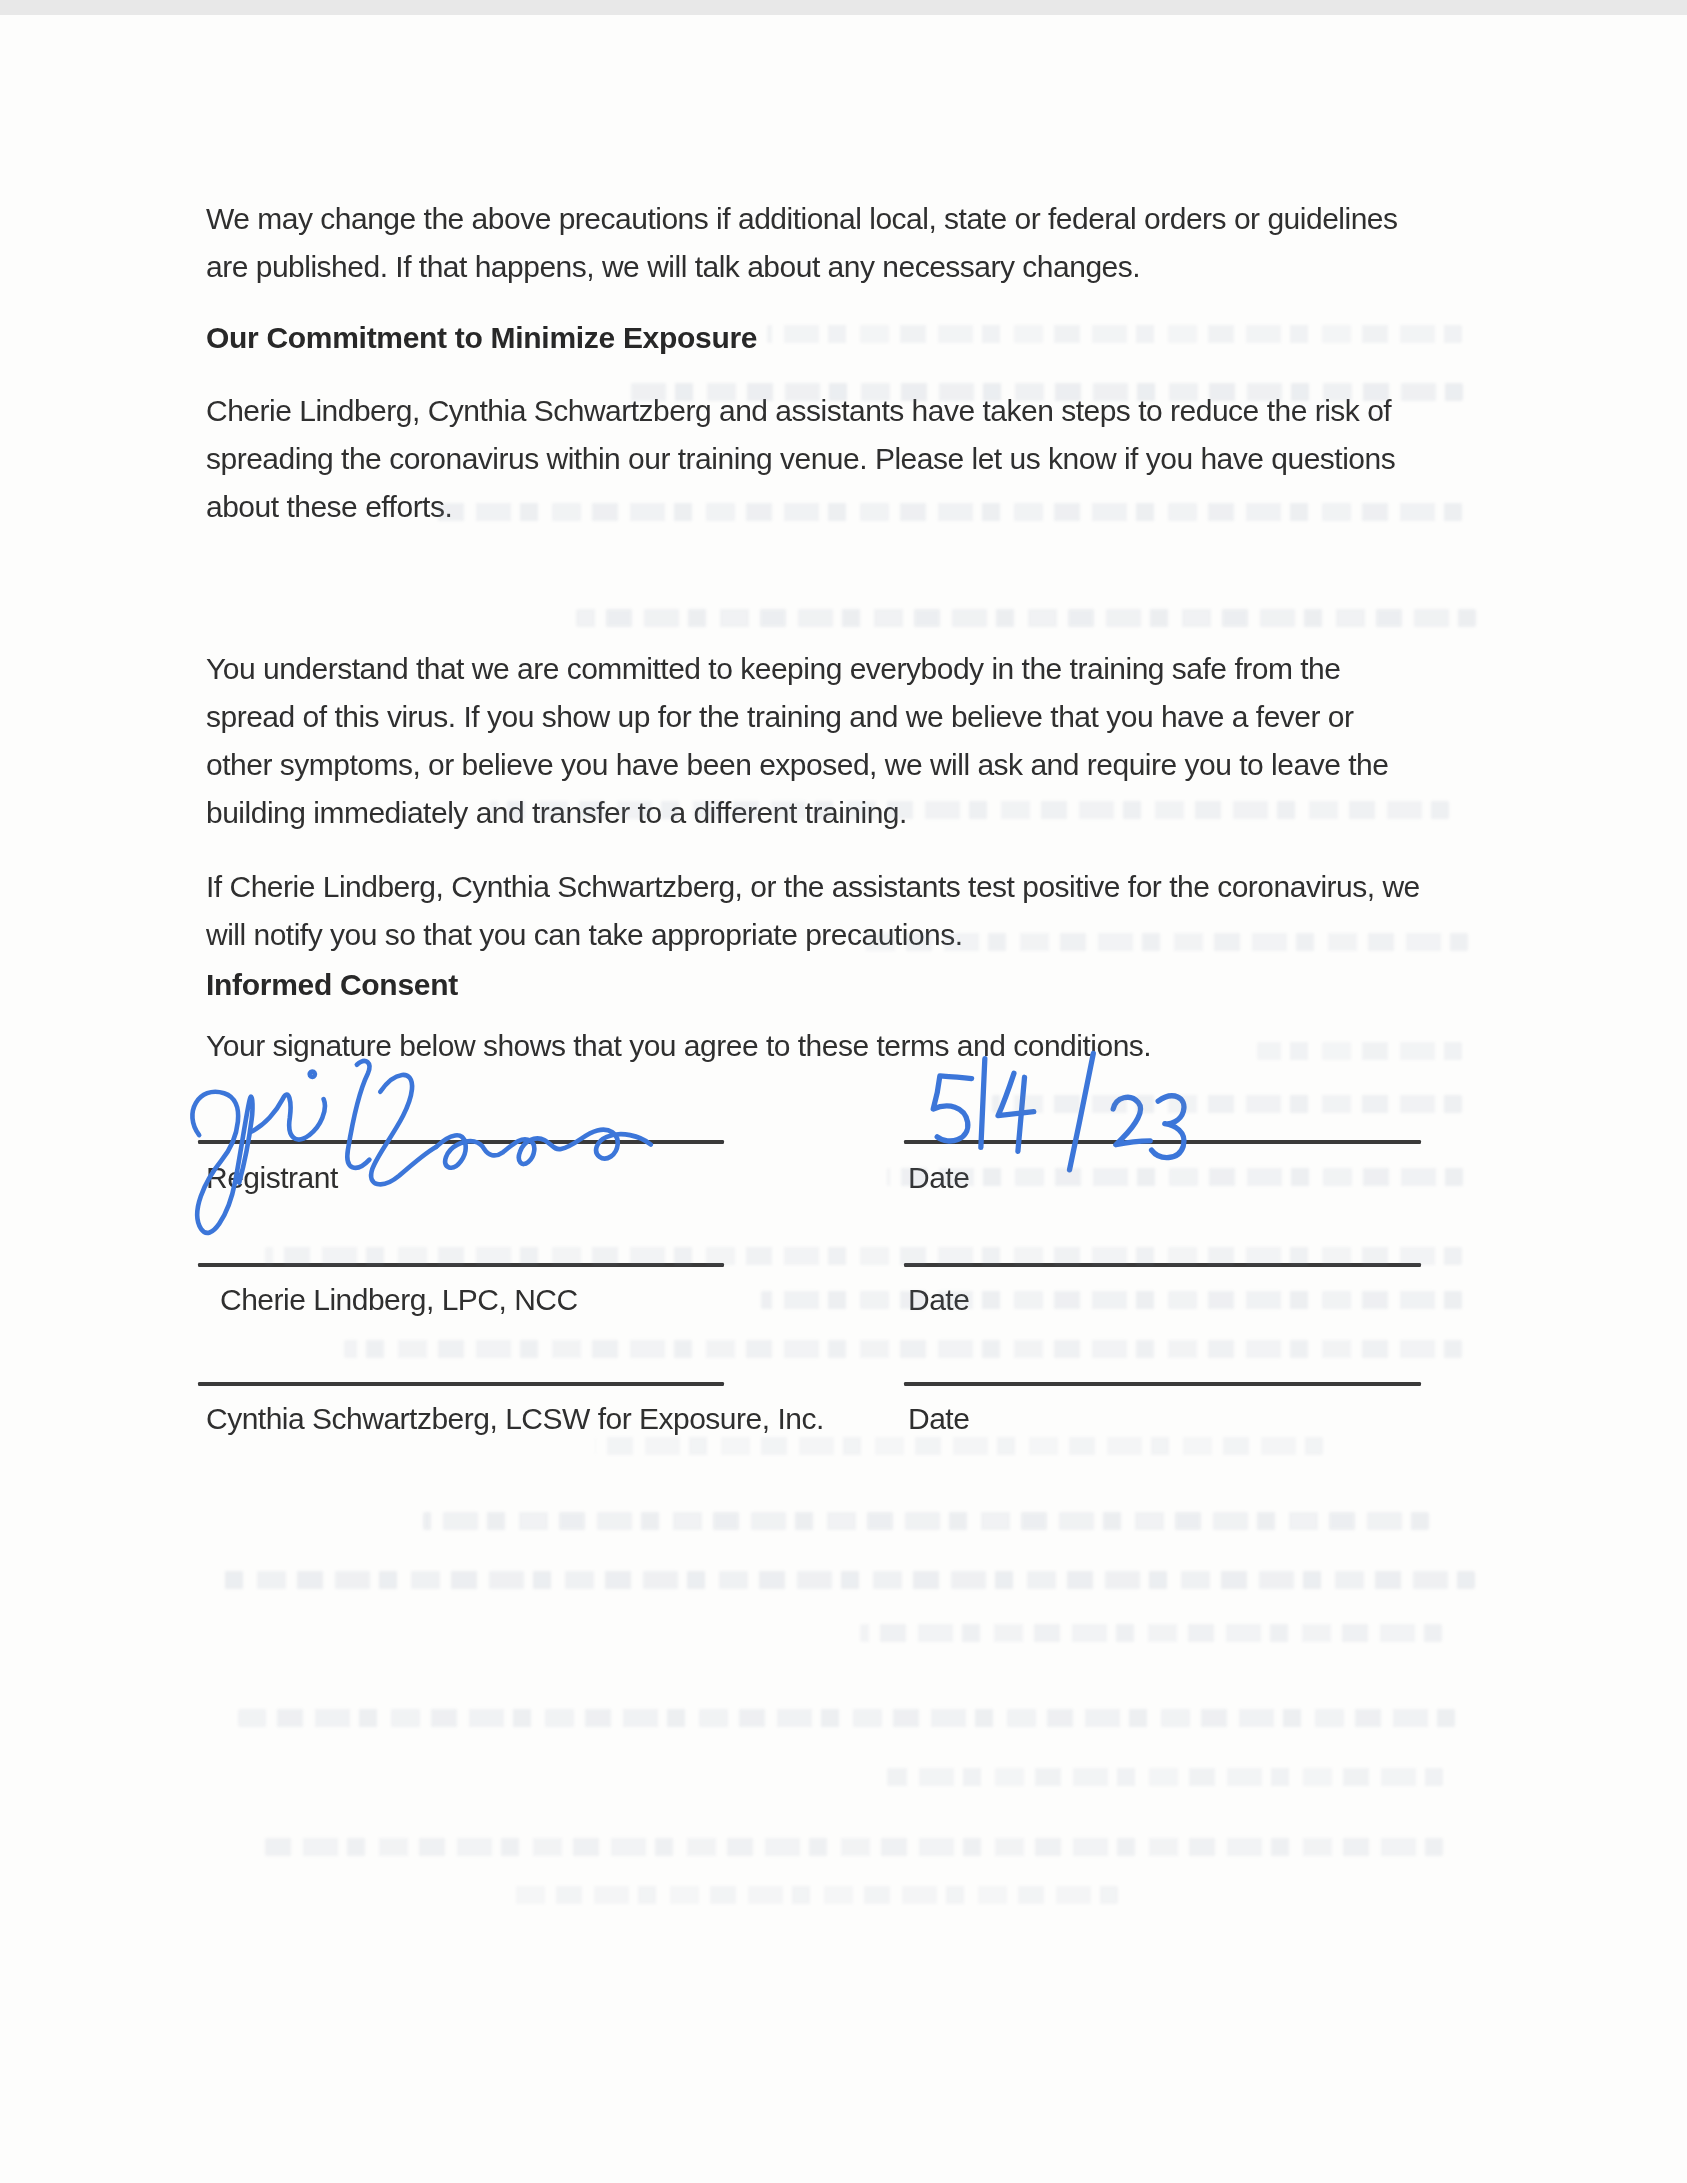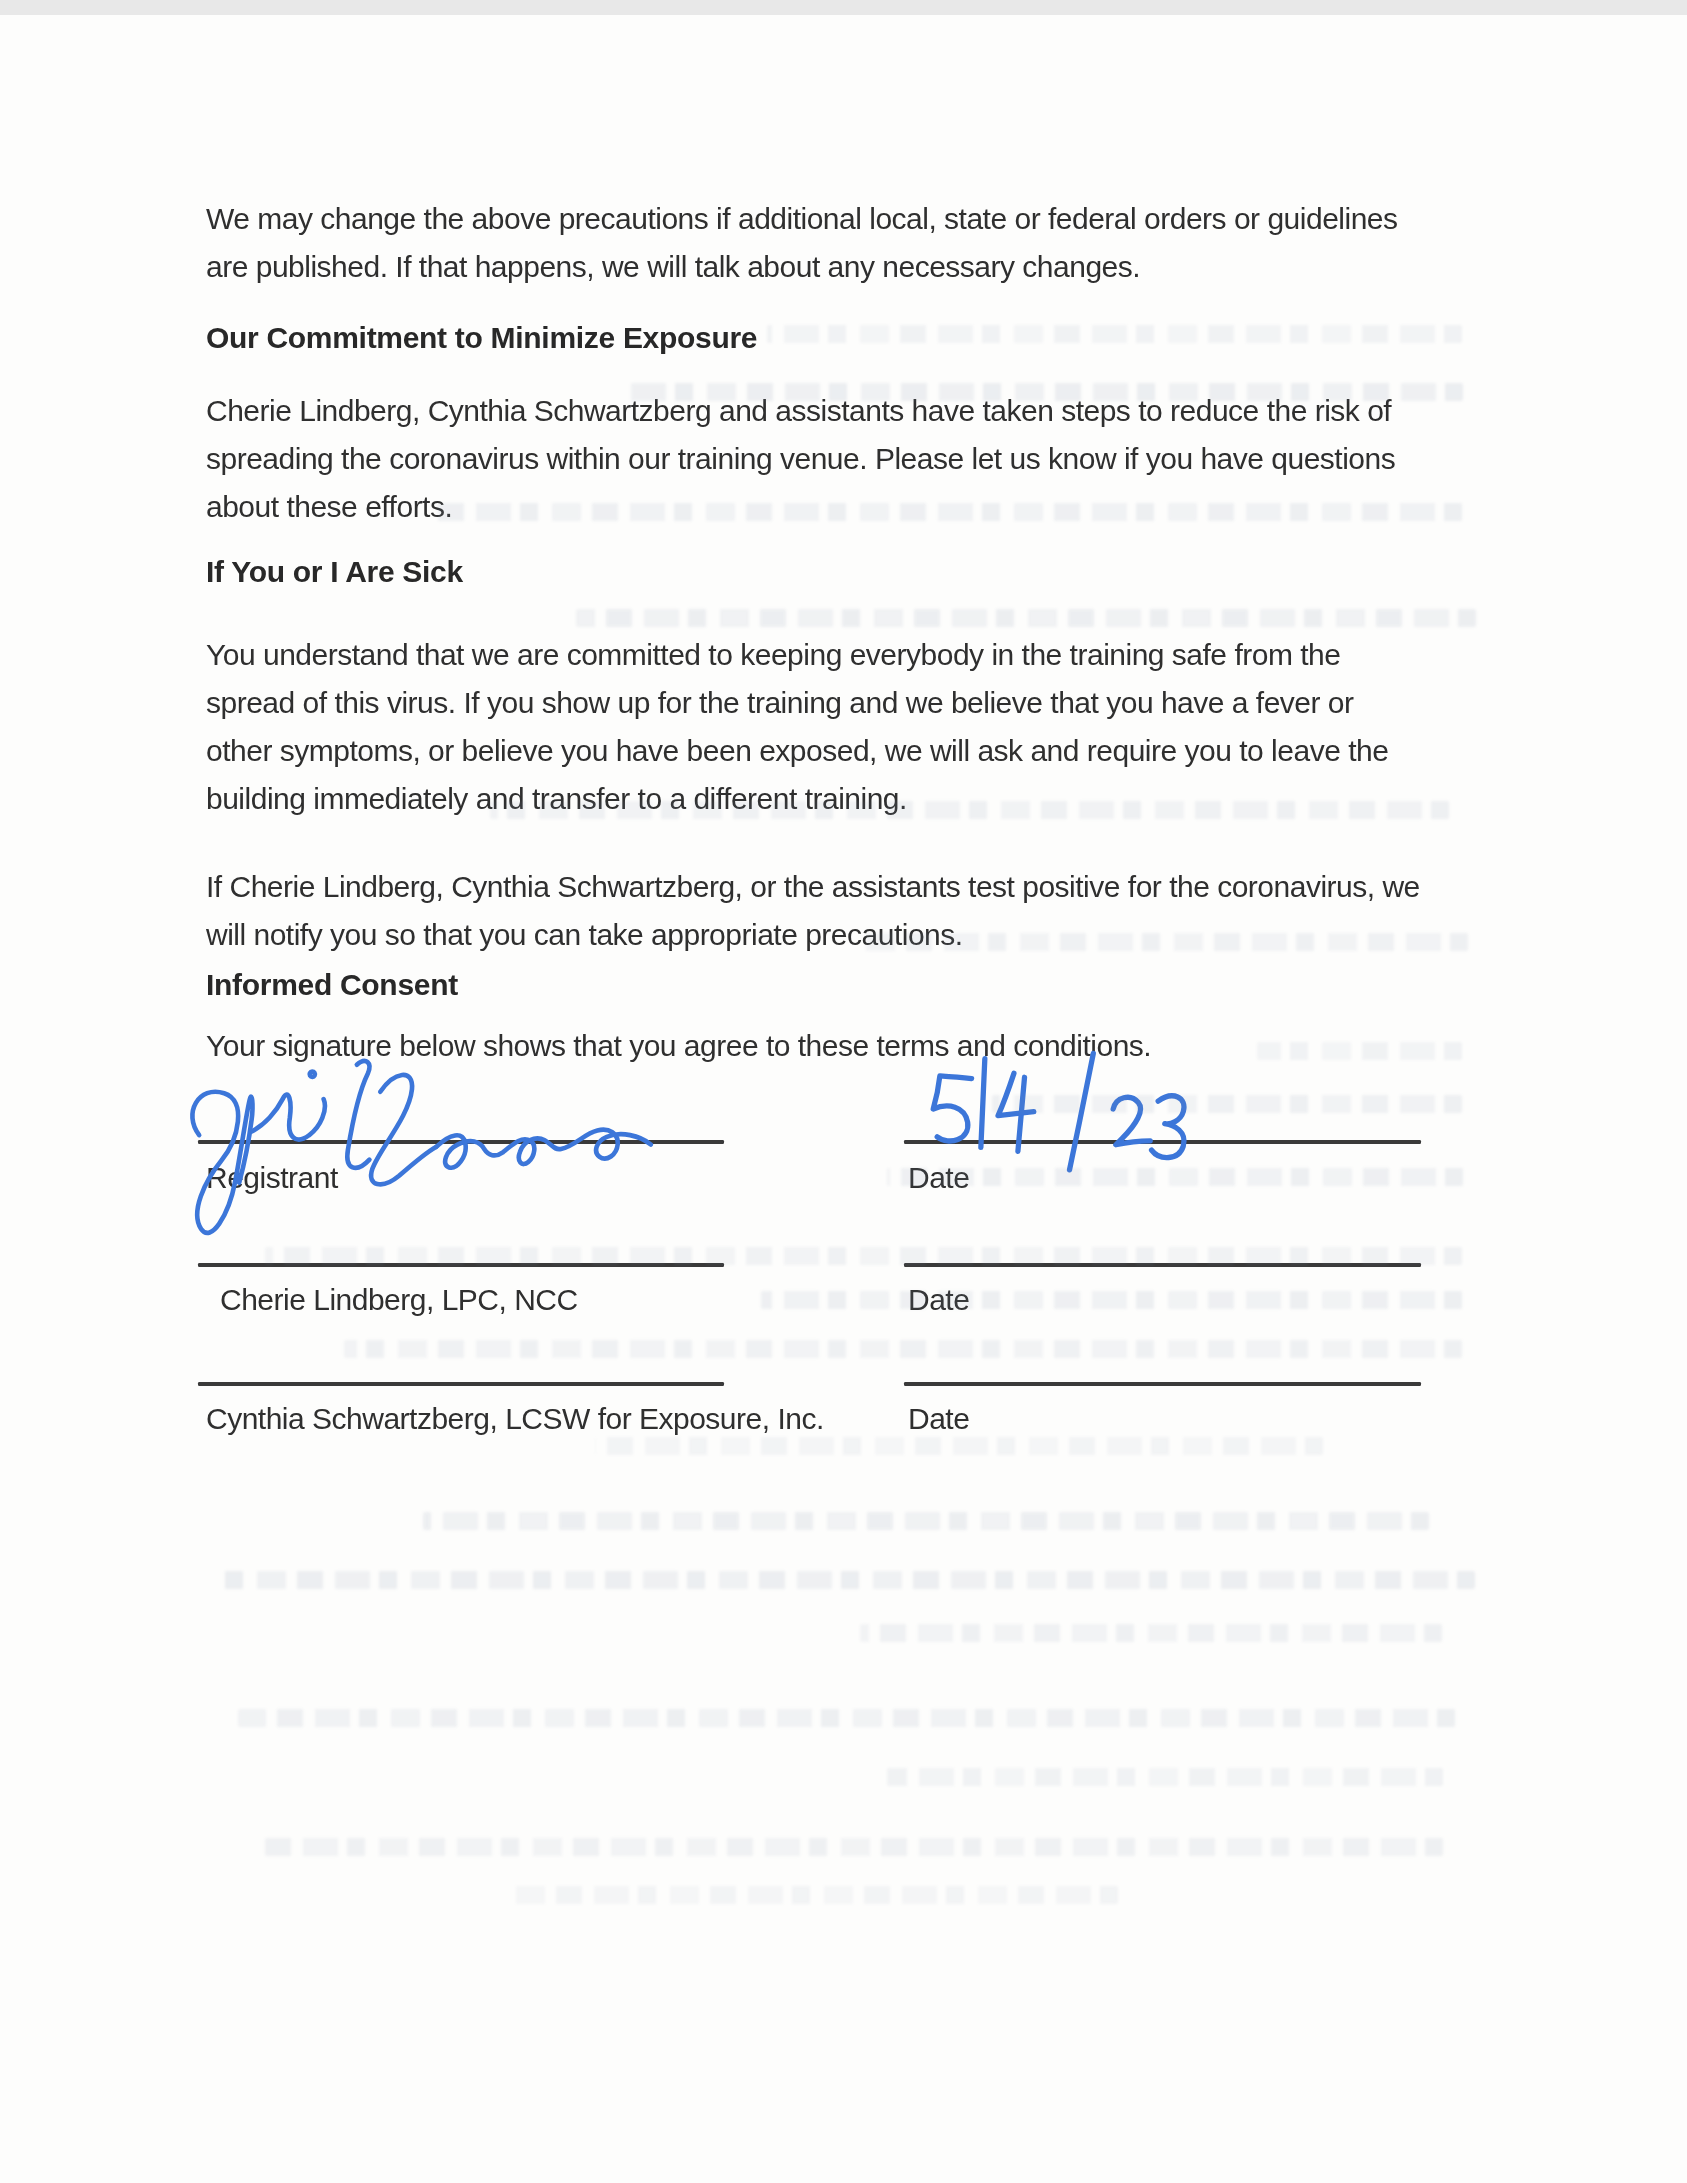--- a/index.html
+++ b/index.html
@@ -79,22 +79,21 @@
 <body>
 
 <div class="page">
 
   <div class="txt" style="top:180px">We may change the above precautions if additional local, state or federal orders or guidelines
 are published. If that happens, we will talk about any necessary changes.</div>
   <div class="txt heading" style="top:299px">Our Commitment to Minimize Exposure</div>
   <div class="txt" style="top:372px">Cherie Lindberg, Cynthia Schwartzberg and assistants have taken steps to reduce the risk of
 spreading the coronavirus within our training venue. Please let us know if you have questions
 about these efforts.</div>
-  <div class="txt heading" style="top:533px">If You or I Are Sick</div>
-  <div class="txt" style="top:616px">You understand that we are committed to keeping everybody in the training safe from the
+  <div class="txt" style="top:630px">You understand that we are committed to keeping everybody in the training safe from the
 spread of this virus. If you show up for the training and we believe that you have a fever or
 other symptoms, or believe you have been exposed, we will ask and require you to leave the
 building immediately and transfer to a different training.</div>
   <div class="txt" style="top:848px">If Cherie Lindberg, Cynthia Schwartzberg, or the assistants test positive for the coronavirus, we
 will notify you so that you can take appropriate precautions.</div>
   <div class="txt heading" style="top:946px">Informed Consent</div>
   <div class="txt" style="top:1007px">Your signature below shows that you agree to these terms and conditions.</div>
 
   <div class="sig-line" style="left:198px; top:1125px; width:526px"></div>
   <div class="sig-line" style="left:904px; top:1125px; width:517px"></div>

